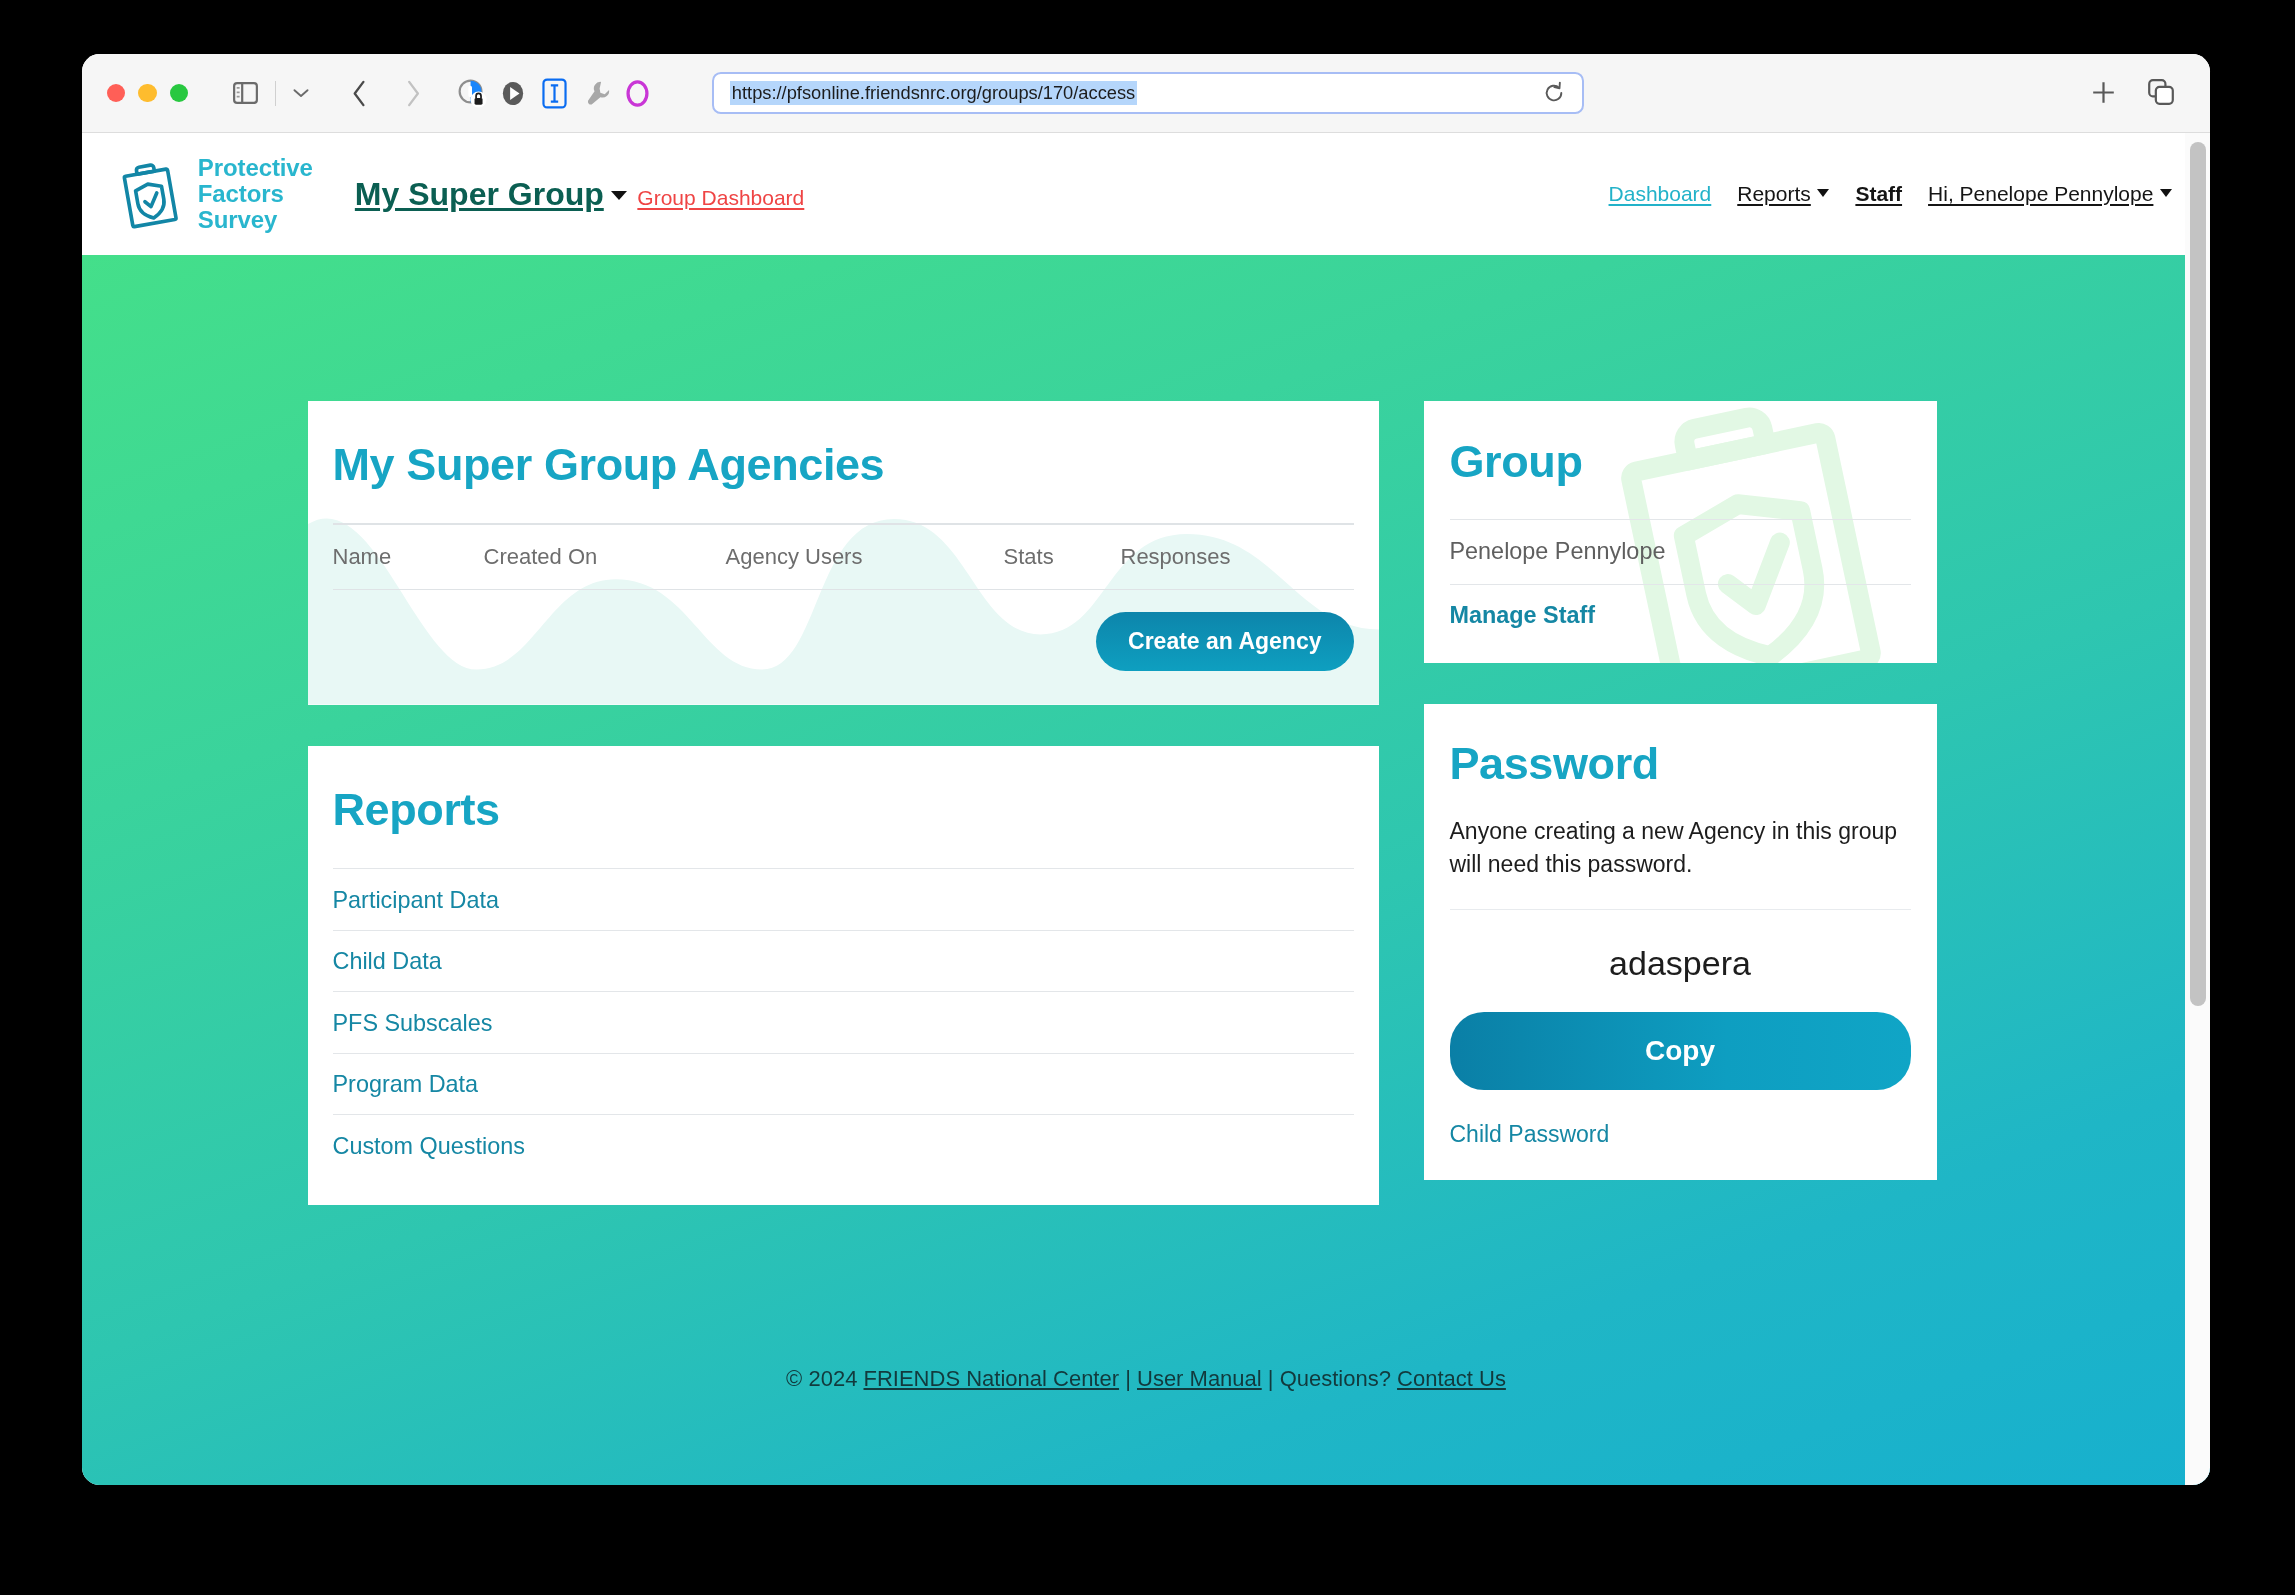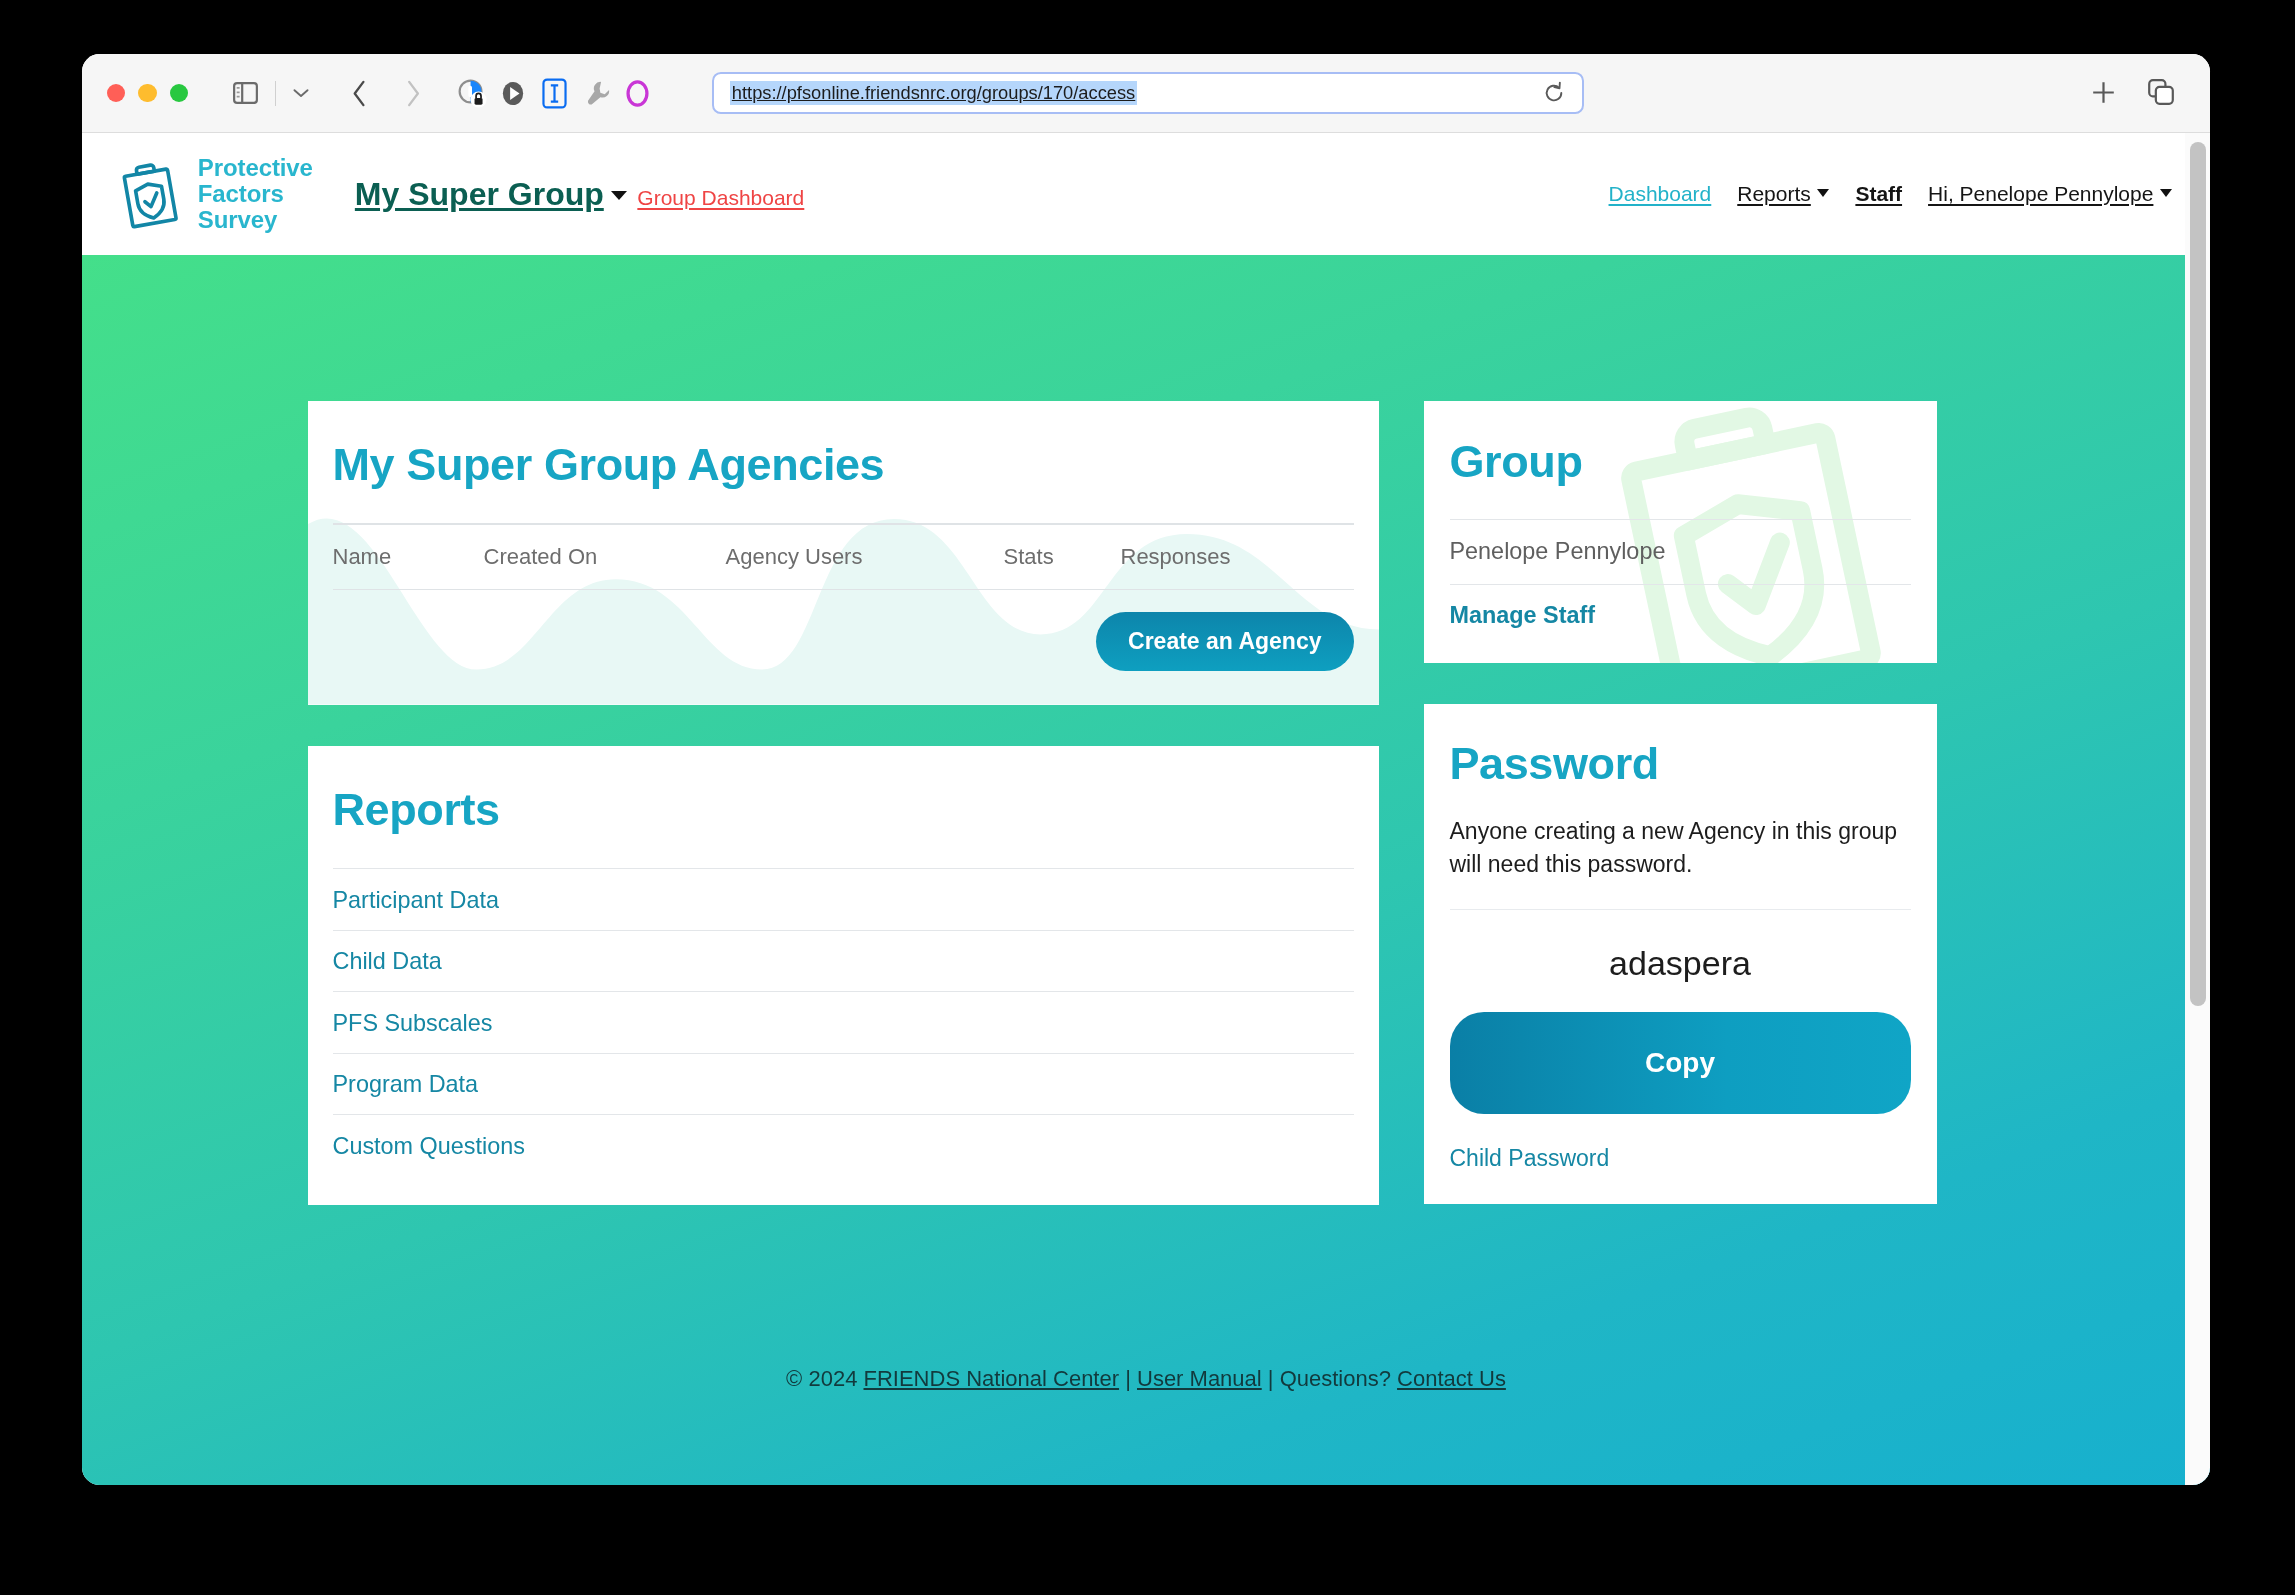--- a/index.html
+++ b/index.html
@@ -75,21 +75,20 @@
     display: flex;
     align-items: center;
     padding: 0 16px;
   }
   .url-text {
     font-size: 18.3px;
     color: #1c1c1c;
     background: #b5d6fb;
     padding: 0.7px 1.5px;
     white-space: nowrap;
-    text-decoration: underline;
   }
   .url-reload {
     position: absolute;
     right: 17.6px;
     top: 50%;
     transform: translateY(-50%);
     display: flex;
     align-items: center;
   }
 
@@ -342,21 +341,21 @@
   }
   .btn-copy {
     display: block;
     width: 100%;
     background: linear-gradient(90deg, #0a7fa6 0%, #0e9ec1 60%, #10a5c6 100%);
     color: #ffffff;
     font-size: 28px;
     font-weight: 700;
     border: none;
     border-radius: 34px;
-    padding: 35px 0;
+    padding: 23px 0;
     cursor: pointer;
   }
   .edit-pw-link {
     display: inline-block;
     margin-top: 31px;
     color: #1587a4;
     font-size: 23px;
     text-decoration: none;
     cursor: pointer;
   }

